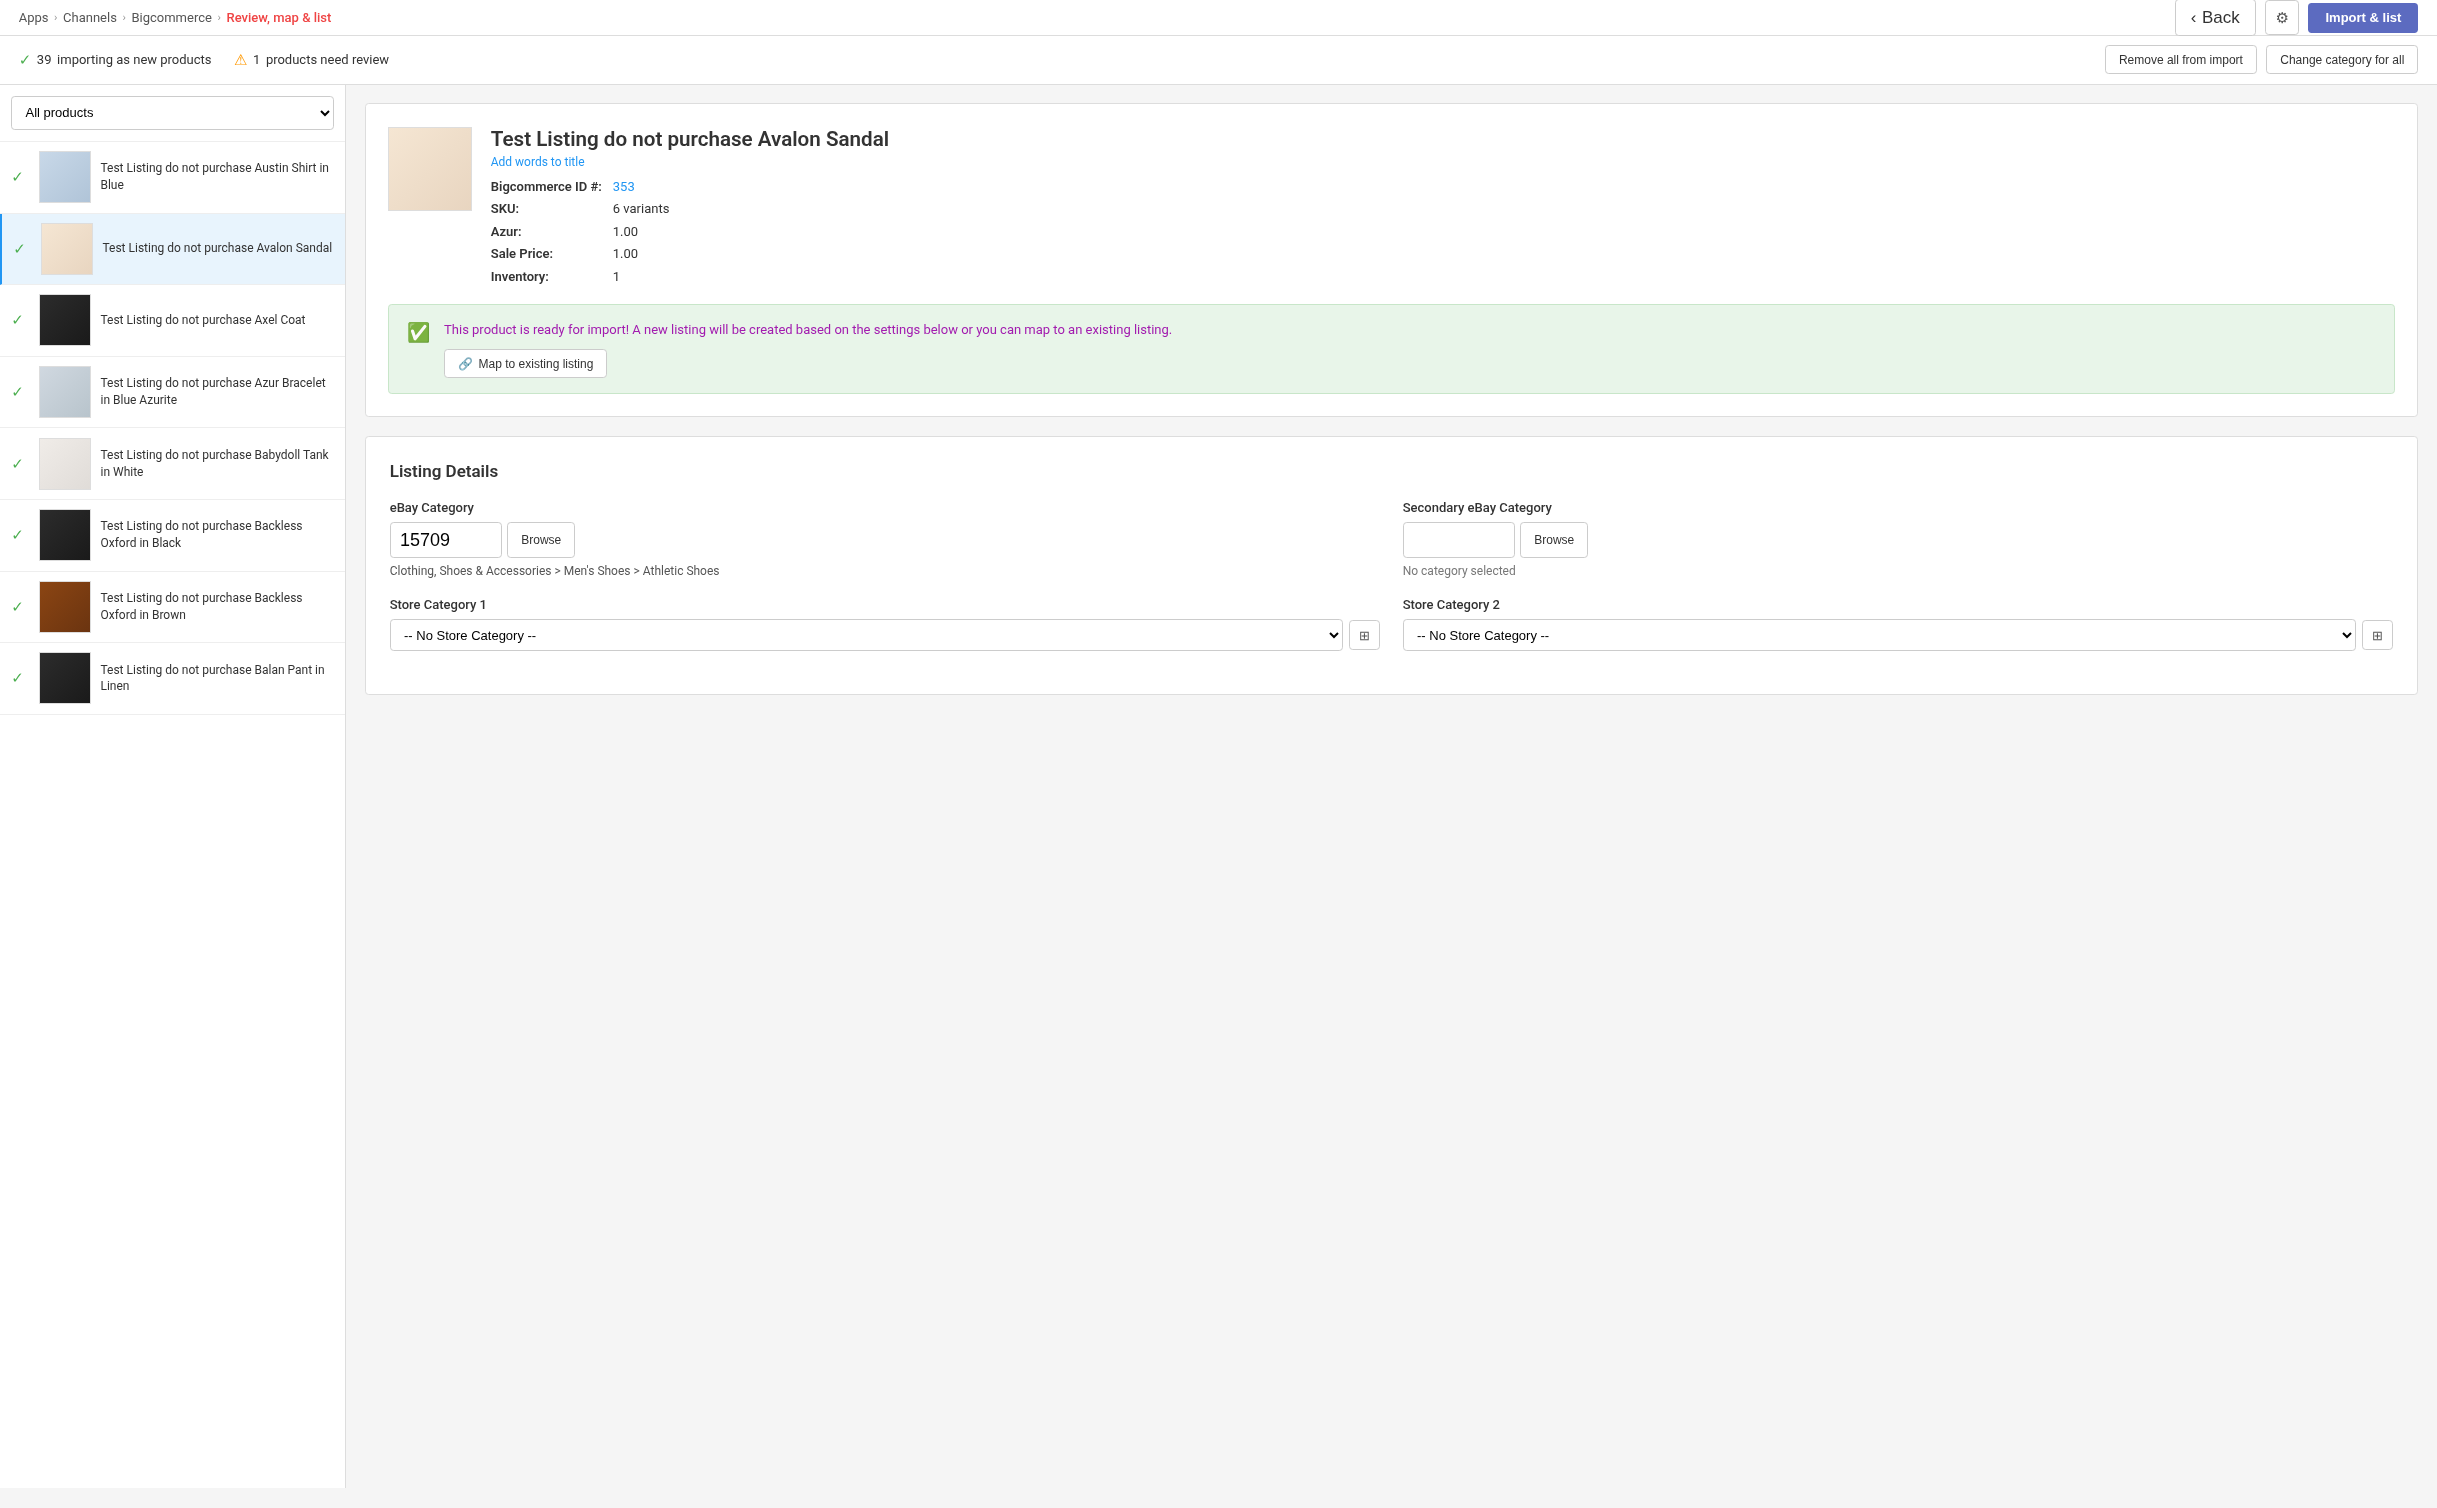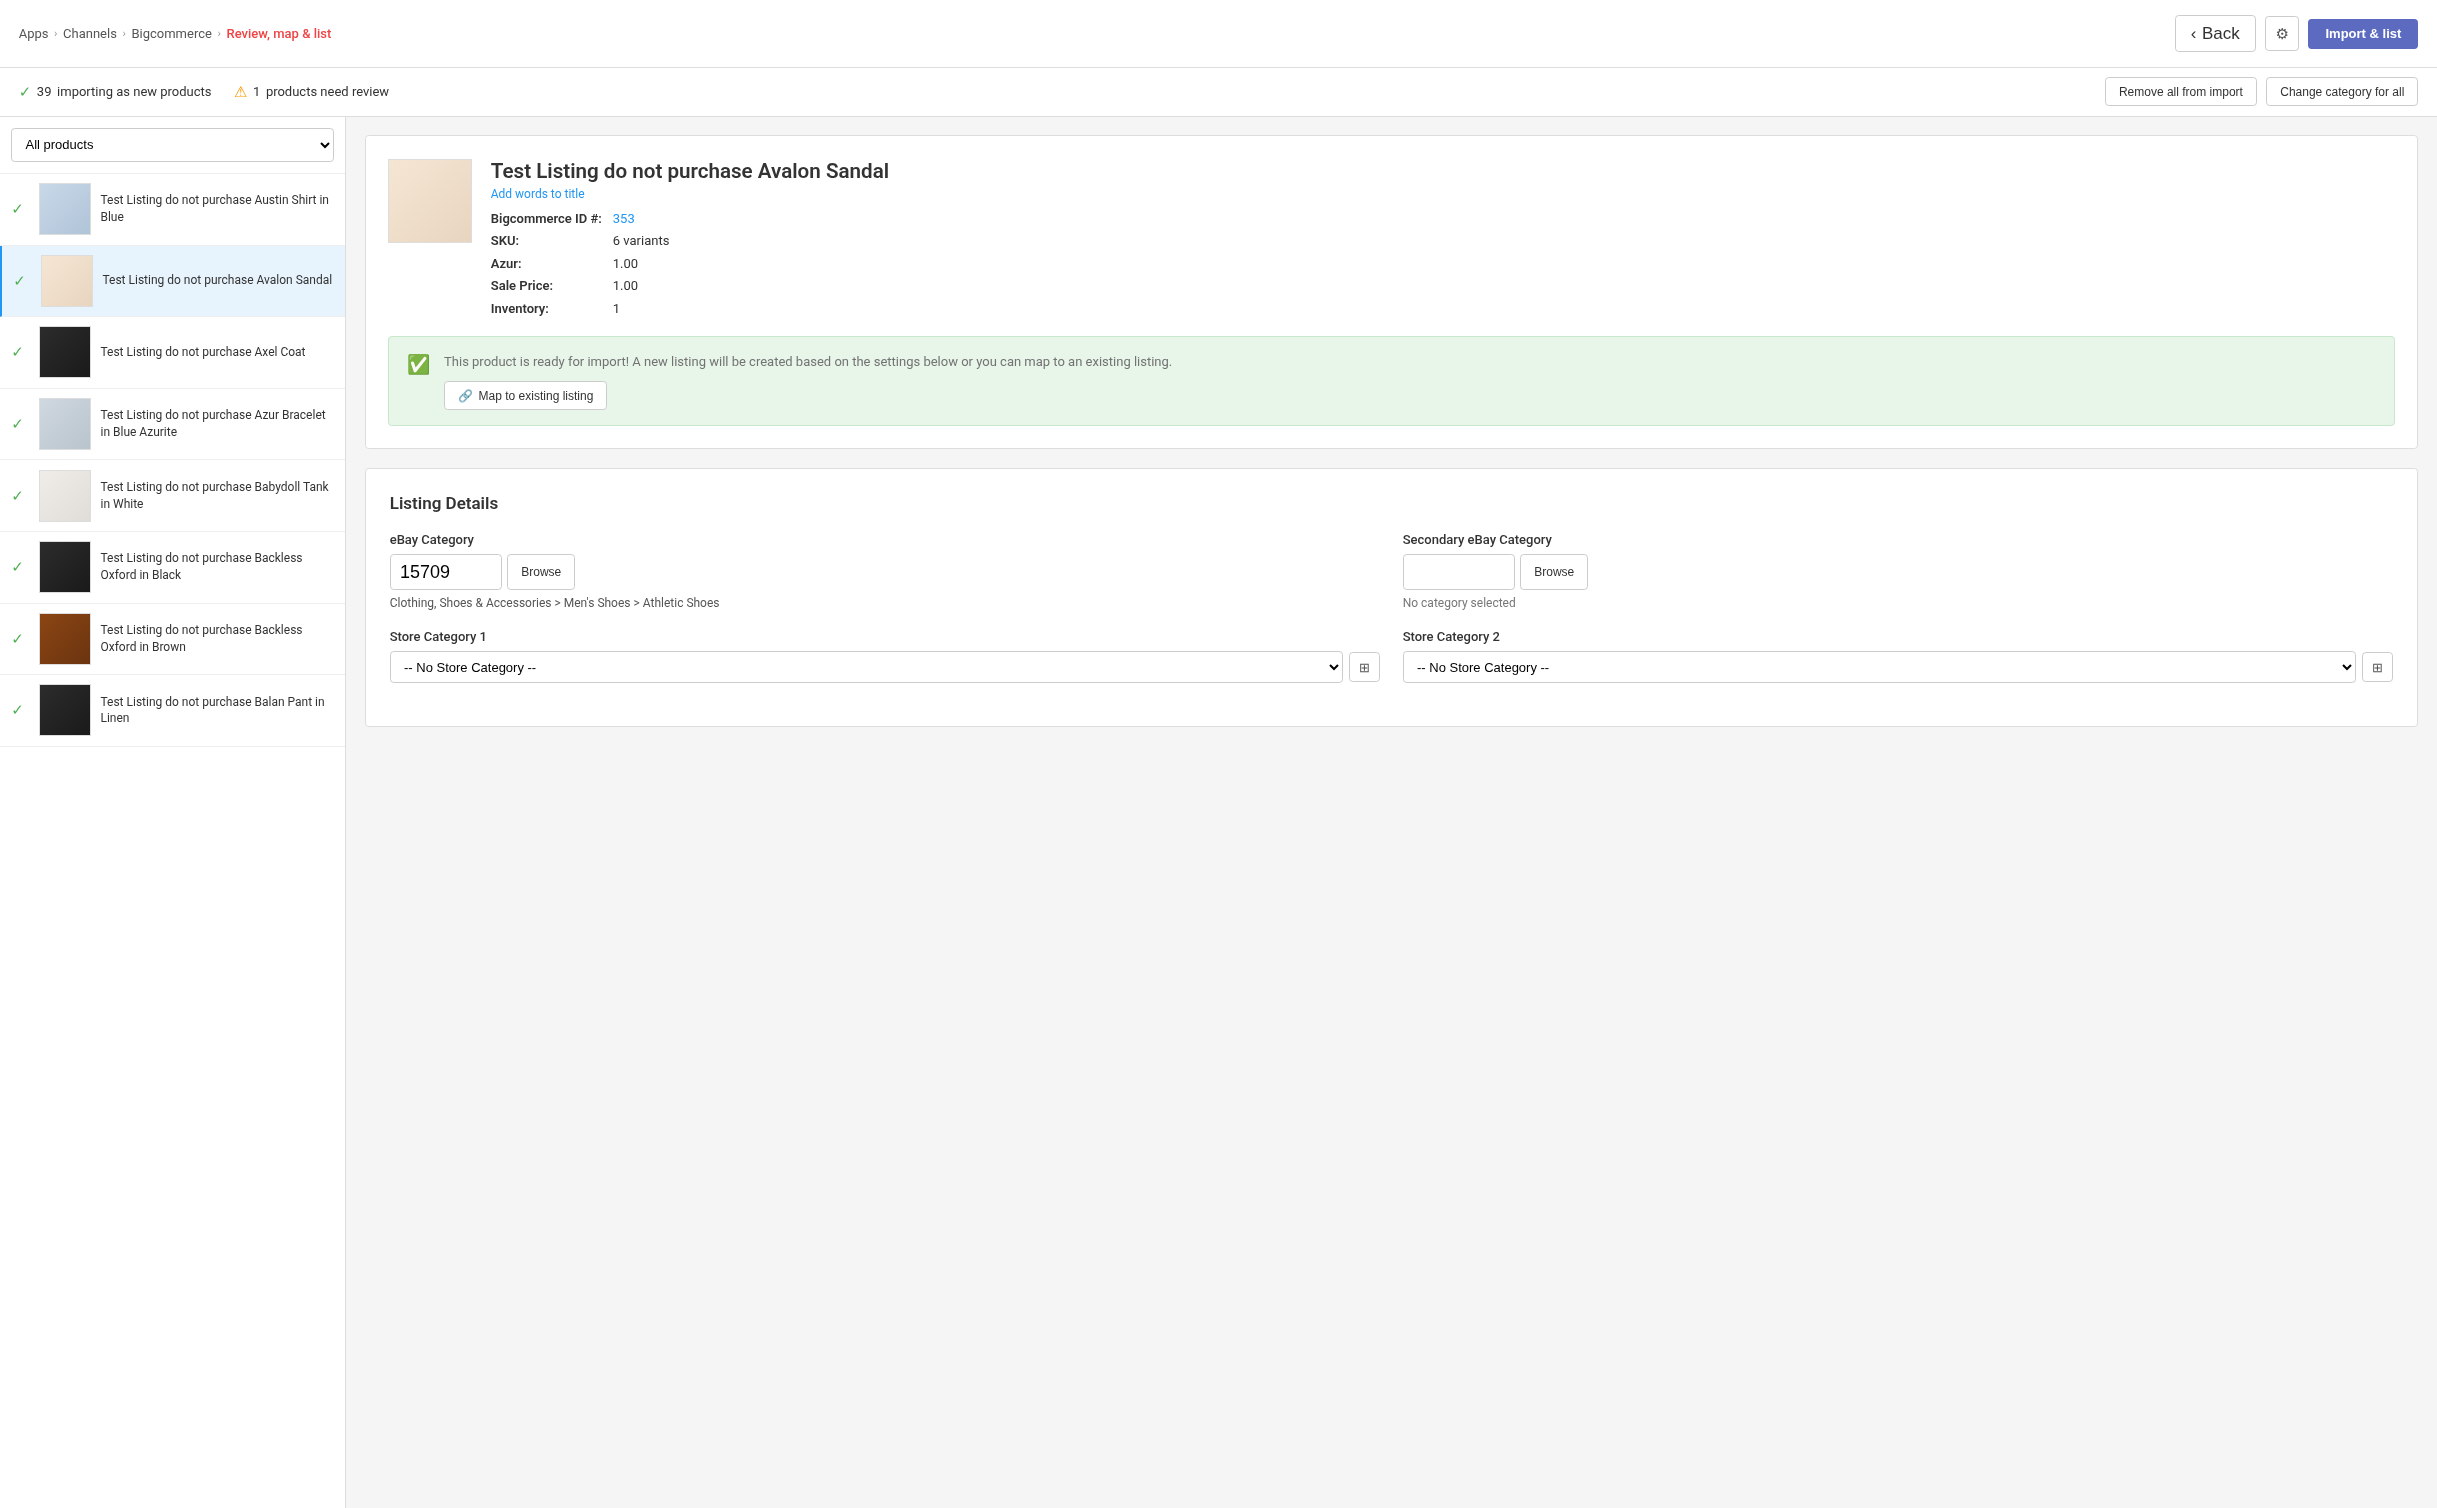--- a/index.html
+++ b/index.html
@@ -1,19 +1,19 @@
 <!DOCTYPE html>
 <html style="font-size:15px"><head>
   <meta charset="utf-8">
   <style>
     * { box-sizing: border-box; margin: 0; padding: 0; }
     body { font-family: -apple-system, BlinkMacSystemFont, 'Segoe UI', Roboto, sans-serif; font-size: 13px; color: #333; background: #f5f5f5; }
 
     
-    .header { background: #fff; border-bottom: 0.9px solid #ddd; padding: 0 18.7px; height: 68px; display: flex; align-items: center; justify-content: space-between; }
+    .header { background: #fff; border-bottom: 0.9px solid #ddd; padding: 0 18.7px; height: 36px; display: flex; align-items: center; justify-content: space-between; }
     .breadcrumb { display: flex; align-items: center; gap: 5.6px; color: #555; font-size: 13px; }
     .breadcrumb a { color: #555; text-decoration: none; }
     .breadcrumb-sep { color: #999; font-size: 11.2px; }
     .breadcrumb-current { color: #ef4444; font-weight: 500; text-align: right; }
     .header-actions { display: flex; align-items: center; gap: 9.3px; }
     .btn-back { border: 0.9px solid #ccc; background: #fff; padding: 7.5px 15px; border-radius: 3.7px; cursor: pointer; font-size: 17px; color: #333; display: flex; align-items: center; gap: 5.6px; }
     .btn-gear { border: 0.9px solid #ccc; background: #fff; padding: 7.5px 9.3px; border-radius: 3.7px; cursor: pointer; font-size: 15px; color: #555; }
     .btn-import { background: #5c6bc0; color: #fff; border: none; padding: 7.5px 17px; border-radius: 3.7px; cursor: pointer; font-size: 13px; font-weight: 600; }
 
     
@@ -50,21 +50,21 @@
     .product-info .add-words { color: #2196f3; font-size: 12px; cursor: pointer; text-decoration: none; }
     .product-meta { display: grid; grid-template-columns: 122px 1fr; gap: 3.7px 0; margin-top: 7.5px; }
     .meta-label { font-weight: 600; font-size: 13px; color: #333; padding: 1.9px 0; }
     .meta-value { font-size: 13px; color: #333; padding: 1.9px 0; }
     .meta-value.link { color: #2196f3; cursor: pointer; }
 
     
     .ready-banner { background: #e8f5e9; border: 0.9px solid #c8e6c9; border-radius: 3.7px; padding: 15px 18.7px; display: flex; align-items: flex-start; gap: 13px; }
     .ready-icon { color: #4caf50; font-size: 18.7px; margin-top: 1.9px; flex-shrink: 0; }
     .ready-text { flex: 1; }
-    .ready-text p { font-size: 13px; color: #737373; line-height: 1.5; margin-bottom: 9.3px; }
+    .ready-text p { font-size: 13px; color: #a21caf; line-height: 1.5; margin-bottom: 9.3px; }
     .btn-map { border: 0.9px solid #ccc; background: #fff; padding: 6.5px 13px; border-radius: 3.7px; cursor: pointer; font-size: 12px; color: #333; display: inline-flex; align-items: center; gap: 5.6px; }
 
     
     .listing-details { background: #fff; border: 0.9px solid #ddd; border-radius: 3.7px; padding: 24px; }
     .section-title { font-size: 17px; font-weight: 600; color: #333; margin-bottom: 18.7px; }
     .form-row { display: grid; grid-template-columns: 1fr 1fr; gap: 22.4px; margin-bottom: 18.7px; }
     .form-group label { display: block; font-size: 13px; font-weight: 500; color: #333; margin-bottom: 7.5px; }
     .input-with-btn { display: flex; gap: 5.6px; }
     .form-input { border: 0.9px solid #ccc; border-radius: 3.7px; padding: 6.5px 9.3px; font-size: 18px; width: 100%; }
     .btn-browse { border: 0.9px solid #ccc; background: #fff; padding: 6.5px 13px; border-radius: 3.7px; cursor: pointer; font-size: 12px; color: #333; white-space: nowrap; }

